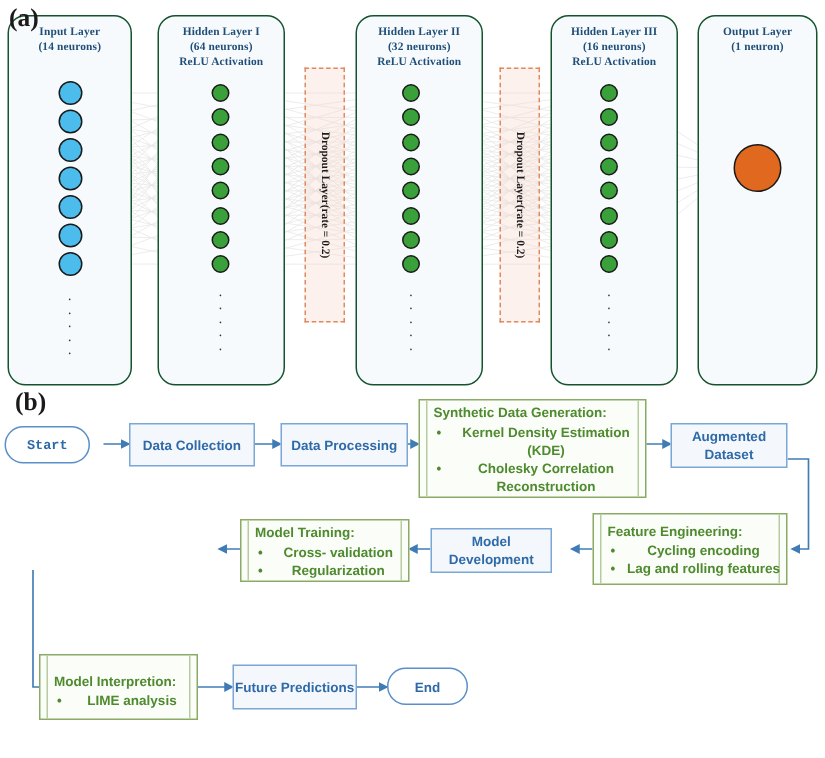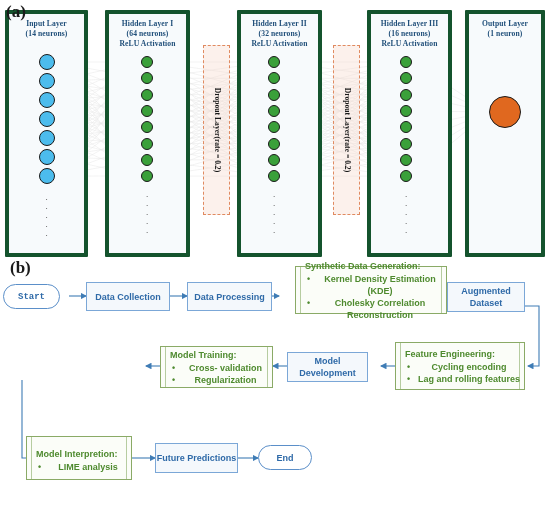--- a/index.html
+++ b/index.html
@@ -5,22 +5,22 @@
   html,body{margin:0;padding:0;background:#ffffff;}
   body{width:550px;height:505px;position:relative;overflow:hidden;
        font-family:"Liberation Sans",sans-serif;}
 
   
   .panel-label{position:absolute;font-family:"Liberation Serif",serif;
     font-weight:bold;font-size:17px;color:#1a1a1a;z-index:40;}
 
   
   #nn-area{position:absolute;left:0;top:0;width:550px;height:258px;}
-  .layer-box{position:absolute;border:4px solid #14532d;background:#f7fafc;
-    box-sizing:border-box;border-radius:1px;}
+  .layer-box{position:absolute;border:1px solid #14532d;background:#f7fafc;
+    box-sizing:border-box;border-radius:12px;}
   .layer-title{position:absolute;left:0;right:0;top:5px;text-align:center;
     font-family:"Liberation Serif",serif;font-weight:bold;font-size:7.6px;
     line-height:10px;color:#1f4e79;letter-spacing:.1px;}
   .neuron{position:absolute;border-radius:50%;box-sizing:border-box;}
   .neuron.blue{background:#4cbced;border:1.2px solid #1a1a1a;}
   .neuron.green{background:#3aa03a;border:1.1px solid #1a1a1a;}
   .neuron.orange{background:#e0681f;border:1.4px solid #1a1a1a;}
   .vdots{position:absolute;text-align:center;color:#333;font-size:9px;
     line-height:9px;font-family:"Liberation Serif",serif;}
   .vdots span{display:block;}
@@ -390,21 +390,21 @@
       <path d="M238,200 L258,200" marker-end="url(#ar)"></path>
     </g>
   </svg>
 
   <div class="node node-term" style="left:3px;top:26px;width:57px;height:25px;font-family:Liberation Mono, monospace;">Start</div>
 
   <div class="node node-blue" style="left:86px;top:24px;width:84px;height:29px;">Data Collection</div>
 
   <div class="node node-blue" style="left:187px;top:24px;width:85px;height:29px;">Data Processing</div>
 
-  <div class="node node-green" style="left:279px;top:8px;width:152px;height:48px;position:absolute;margin-left:16px;">
+  <div class="node node-green" style="left:279px;top:8px;width:152px;height:66px;position:absolute;">
     <div class="inner-rule" style="left:4px;"></div>
     <div class="inner-rule" style="right:4px;border-left:none;border-right:1px solid #b6ccA0;"></div>
     <div class="green-body">
       <div class="green-title">Synthetic Data Generation:</div>
       <div class="green-li">Kernel Density Estimation (KDE)</div>
       <div class="green-li">Cholesky Correlation Reconstruction</div>
     </div>
   </div>
 
   <div class="node node-blue" style="left:447px;top:24px;width:78px;height:30px;">Augmented Dataset</div>

